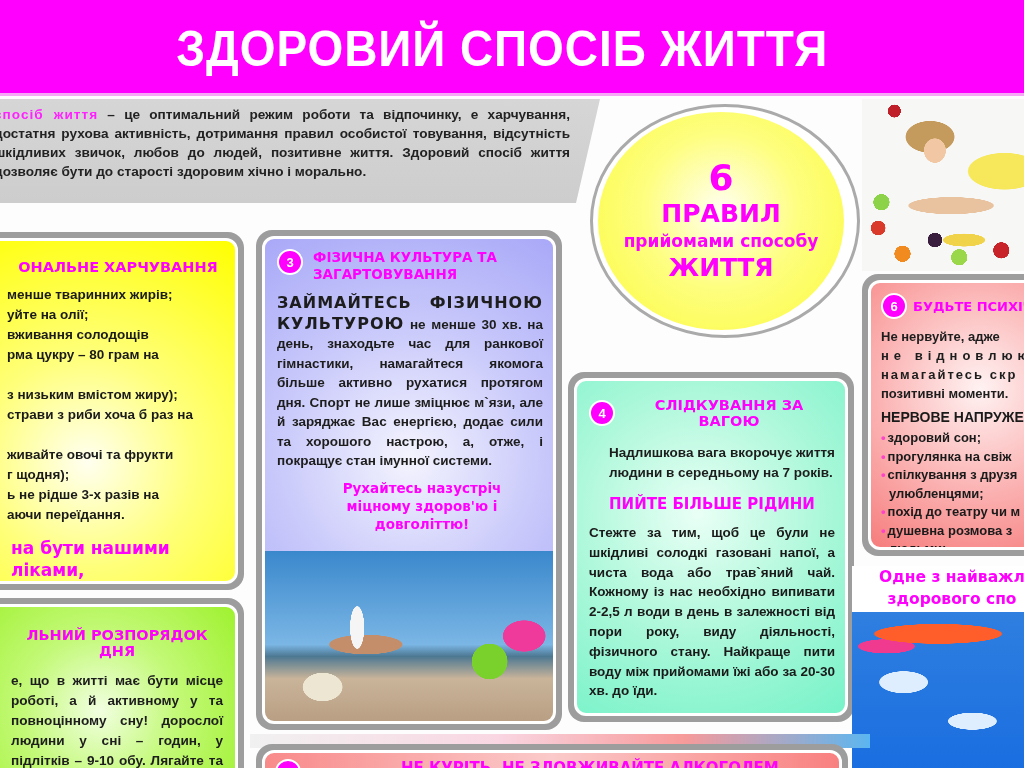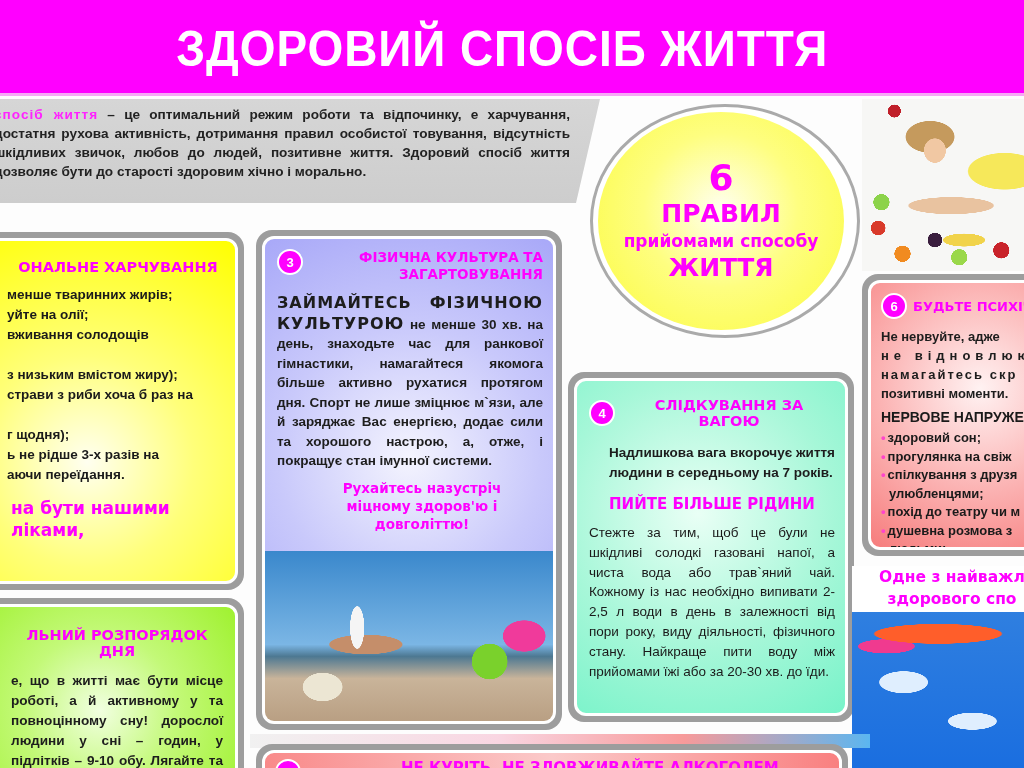--- a/index.html
+++ b/index.html
@@ -86,42 +86,42 @@
   
   #p2 { left: -20px; top: 598px; width: 264px; height: 190px; }
   #p2 .inner { background: radial-gradient(circle at 45% 60%, #f1ffe0 0%, #c3f978 45%, #9ff12f 100%); padding: 20px 12px 0 22px; }
   #p2 .ptext { margin-top: 12px; font-size: 13.6px; }
 
   
   #p3 { left: 256px; top: 230px; width: 306px; height: 500px; }
   #p3 .inner { background: #fff; }
   #p3 .top { height: 312px; background: radial-gradient(circle at 50% 70%, #f4f4fe 0%, #c9c9fb 50%, #a8a8f8 100%); padding: 10px 10px 0 12px; }
   #p3 .head { display: flex; align-items: flex-start; gap: 10px; }
-  #p3 .head .ptitle { text-align: right; font-size: 13.5px; line-height: 17px; flex: 1; }
+  #p3 .head .ptitle { text-align: left; font-size: 13.5px; line-height: 17px; flex: 1; }
   #p3 .lead { font-size: 16px; font-weight: bold; font-family: "DejaVu Sans", sans-serif; letter-spacing: 1px; margin-top: 15px; }
   #p3 .ptext { margin-top: 10px; line-height: 19.5px; }
   #p3 .motto { color: #ff00ff; font-weight: bold; font-size: 13.5px; line-height: 18px; text-align: center; margin-top: 8px; font-family: "DejaVu Sans", sans-serif; margin-left: 24px; }
   #p3 .photo {
     position: absolute; left: 0; right: 0; top: 312px; bottom: 0;
     background:
       radial-gradient(circle 22px at 78% 65%, #7ad12c 80%, transparent 82%),
       radial-gradient(ellipse 30px 22px at 90% 50%, #f03a9b 70%, transparent 72%),
       radial-gradient(ellipse 28px 20px at 20% 80%, #ece6d3 70%, transparent 72%),
       radial-gradient(ellipse 10px 30px at 32% 45%, #f5f5f5 70%, transparent 72%),
       radial-gradient(ellipse 60px 16px at 35% 55%, #c58e6a 60%, transparent 62%),
       linear-gradient(#3a88cc 0%, #7bb6e5 55%, #4d7892 62%, #c9b49a 75%, #b99f83 100%);
   }
 
   
   #p4 { left: 568px; top: 372px; width: 286px; height: 350px; }
   #p4 .inner { background: radial-gradient(circle at 45% 40%, #e9fff5 0%, #a6f7d8 55%, #77f3c9 100%); padding: 16px 10px 0 12px; }
   #p4 .head { display: flex; align-items: center; gap: 8px; }
   #p4 .ptext { margin-top: 14px; margin-left: 20px; }
   #p4 .sub { color: #ff00ff; font-weight: bold; font-size: 15px; text-align: center; margin-top: 12px; font-family: "DejaVu Sans", sans-serif; }
-  #p4 .ptext2 { margin-top: 10px; font-size: 13.5px; font-weight: normal; line-height: 19.8px; text-align: justify; }
+  #p4 .ptext2 { margin-top: 10px; font-size: 13.5px; font-weight: bold; line-height: 19.8px; text-align: justify; }
 
   
   #p6 { left: 862px; top: 274px; width: 200px; height: 282px; }
   #p6 .inner { background: radial-gradient(circle at 60% 40%, #fff2f2 0%, #fbb0b0 55%, #f67c7c 100%); padding: 10px 0 0 10px; }
   #p6 .head { display: flex; align-items: center; gap: 6px; white-space: nowrap; }
   #p6 .head .ptitle { font-size: 13px; }
   #p6 .ptext { margin-top: 8px; white-space: nowrap; font-size: 13px; line-height: 19px; }
   #p6 .sub { font-weight: bold; font-size: 14px; margin-top: 6px; white-space: nowrap; }
   #p6 ul { list-style: none; margin-top: 4px; }
   #p6 li { font-size: 13px; font-weight: bold; line-height: 18.5px; white-space: nowrap; }
@@ -172,24 +172,26 @@
   <div class="big">ЖИТТЯ</div>
 </div>
 
 <div class="panel" id="p1">
   <div class="inner">
     <div class="ptitle">ОНАЛЬНЕ ХАРЧУВАННЯ</div>
     <ul>
       <li>менше тваринних жирів;</li>
       <li>уйте на олії;</li>
       <li> вживання солодощів</li>
+      <li>рма цукру – 80 грам на</li>
       <li>&nbsp;</li>
       <li> з низьким вмістом жиру);</li>
       <li>страви з риби хоча б раз на</li>
       <li>&nbsp;</li>
+      <li>живайте овочі та фрукти</li>
       <li> г щодня);</li>
       <li>ь не рідше 3-х разів на</li>
       <li>аючи переїдання.</li>
     </ul>
     <div class="motto">
       <div>на бути нашими ліками,</div>
 
     </div>
   </div>
 </div>

